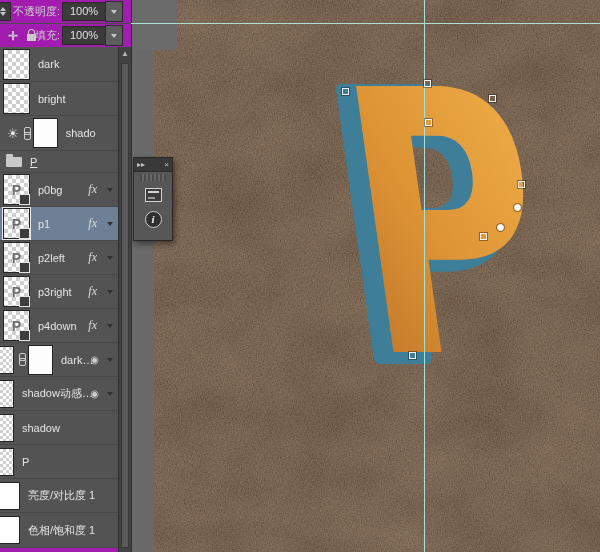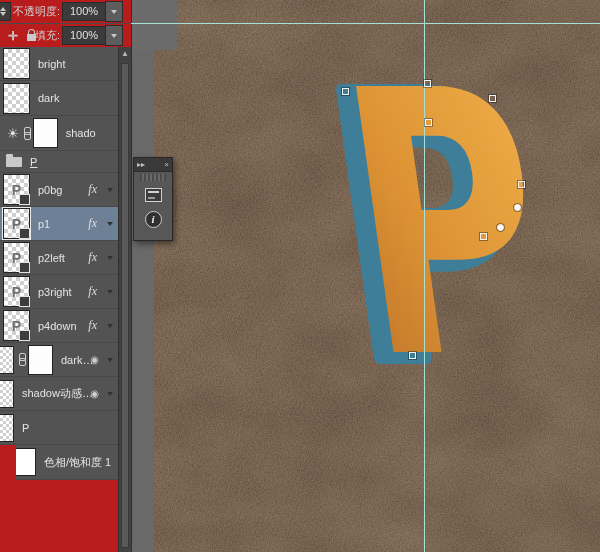--- a/index.html
+++ b/index.html
@@ -30,21 +30,21 @@
       background:repeating-linear-gradient(90deg,#4a4a4a 0 2px,#686868 2px 4px);}
   .dock-btn{width:26px;height:22px;margin:2px auto;display:flex;align-items:center;justify-content:center;cursor:pointer;}
   .panel-ic{position:relative;width:15px;height:12px;border:1px solid #d2d2d2;background:#3c3c3c;}
   .panel-ic::before{content:"";position:absolute;left:2px;top:2px;right:2px;height:2px;background:#d2d2d2;}
   .panel-ic::after{content:"";position:absolute;left:2px;bottom:2px;width:7px;height:2px;background:#9a9a9a;}
   .info-ic{width:15px;height:15px;border-radius:50%;background:#303030;border:1px solid #cfcfcf;
            color:#eee;font-family:"Liberation Serif",serif;font-style:italic;font-weight:bold;
            font-size:11px;line-height:15px;text-align:center;}
 
   
-  #layers-panel{position:absolute;left:0;top:0;bottom:0;width:131px;background:#b91c1c;z-index:60;}
+  #layers-panel{position:absolute;left:0;top:0;bottom:0;width:131px;background:#a21caf;z-index:60;}
   .ctrl-row{position:relative;height:23px;display:flex;align-items:center;border-bottom:1px solid #4a4a4a;}
   .ctrl-row .lbl{position:absolute;right:71px;width:56px;text-align:right;color:#cfcfcf;}
   .valbox{position:absolute;right:25px;width:42px;height:17px;background:#3b3b3b;
           border:1px solid #2a2a2a;color:#e0e0e0;text-align:center;line-height:17px;}
   .valbtn{position:absolute;right:8px;width:16px;height:19px;background:#5d5d5d;
           border:1px solid #2a2a2a;display:flex;align-items:center;justify-content:center;}
   .caret{width:0;height:0;border:3px solid transparent;border-top:4px solid #c8c8c8;margin-top:4px;}
   .caret.dark{border-top-color:#303030;}
   .spinner-cut{position:absolute;left:-6px;width:15px;height:17px;background:#3b3b3b;border:1px solid #2a2a2a;
                display:flex;flex-direction:column;align-items:center;justify-content:center;gap:1px;}
@@ -174,28 +174,28 @@
       <span class="lock-ic"></span>
       <span class="lbl">填充:</span>
       <span class="valbox">100%</span>
       <span class="valbtn">
           <span class="caret"></span>
         </span>
     </div>
 
     <div id="layers-list">
 
-      <div class="lrow">
-        <span class="thumb"></span>
-        <span class="name">bright</span>
-      </div>
-
       <div class="lrow" style="height:34px;">
         <span class="thumb"></span>
         <span class="name">dark</span>
+      </div>
+
+      <div class="lrow">
+        <span class="thumb"></span>
+        <span class="name">bright</span>
       </div>
 
       <div class="lrow" style="height:34px;">
         <span class="sun-ic">☀</span>
         <span class="chain-ic"></span>
         <span class="mask-thumb"></span>
         <span class="name">shado</span>
       </div>
 
       <div class="lrow group">
@@ -262,28 +262,36 @@
         <span class="rowcaret caret dark"></span>
       </div>
 
       <div class="lrow">
         <span class="mini-thumb"></span>
         <span class="name">shadow动感…</span>
         <span class="sf-badge">◉</span>
         <span class="rowcaret caret dark"></span>
       </div>
 
+      <div class="lrow">
+        <span class="mini-thumb"></span>
+        <span class="name">shadow</span>
+      </div>
 
       <div class="lrow">
         <span class="mini-thumb"></span>
         <span class="name">P</span>
       </div>
 
-
-      <div class="lrow" style="height:34px;margin-left:16px;">
+      <div class="lrow">
+        <span class="white-thumb"></span>
+        <span class="name">亮度/对比度 1</span>
+      </div>
+
+      <div class="lrow" style="height:34px;">
         <span class="white-thumb"></span>
         <span class="name">色相/饱和度 1</span>
       </div>
 
     </div>
 
     <div id="scrollbar">
       <div class="up">▲</div>
       <div class="sthumb"></div>
     </div>

